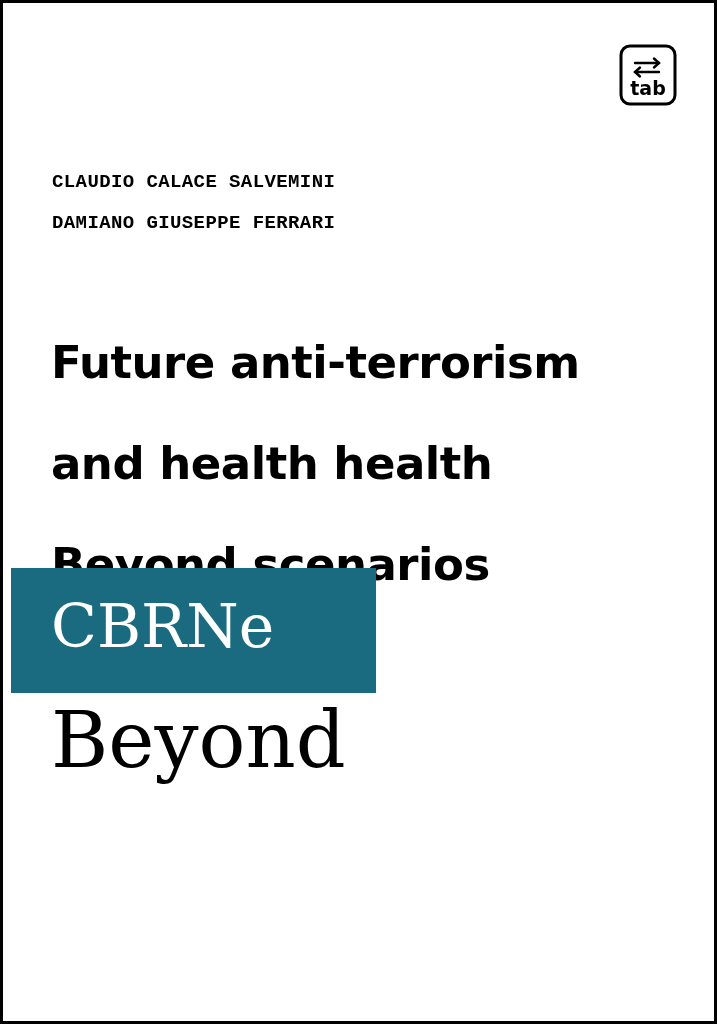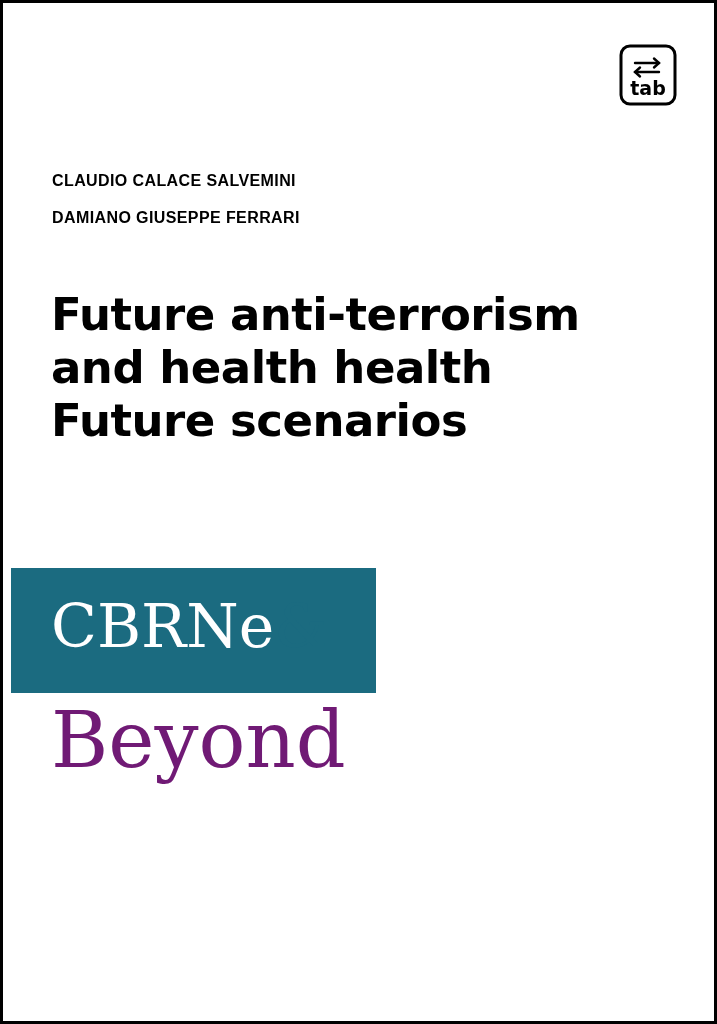--- a/index.html
+++ b/index.html
@@ -37,23 +37,23 @@
   }
 
   
   .authors {
     position: absolute;
     left: 49px;
     top: 168px;
     width: 620px;
   }
   .author {
-    font-family: Liberation Sans, sans-serif;
+    font-family: Liberation Mono, monospace;
     font-weight: bold;
-    font-size: 16px;
+    font-size: 19px;
     letter-spacing: 0.4px;
     color: #000000;
     line-height: 1.2;
   }
   .author + .author {
     margin-top: 18px;
   }
 
   
   .title {
@@ -64,20 +64,21 @@
     font-family: "DejaVu Sans", sans-serif;
     font-weight: bold;
     font-size: 45px;
     line-height: 1.18;
     color: #000000;
     letter-spacing: -0.5px;
   }
   .title-line {
     display: block;
     white-space: nowrap;
+    margin-top: 48px;
   }
 
   
   .series {
     position: absolute;
     left: 0px;
     top: 565px;
     width: 717px;
     height: 235px;
   }
@@ -105,21 +106,21 @@
   .series-amp {
     color: #1b6b80;
   }
   .series-line2 {
     position: absolute;
     left: 48px;
     top: 122px;
     font-family: "DejaVu Serif", serif;
     font-size: 78px;
     line-height: 100px;
-    color: #701a75;
+    color: #000000;
     white-space: nowrap;
   }
 </style>
 </head>
 <body>
 
 <div class="cover">
 
   <div class="publisher-logo">
     <svg width="58" height="62" viewBox="0 0 58 62" xmlns="http://www.w3.org/2000/svg">
@@ -135,21 +136,21 @@
   </div>
 
   <div class="authors">
     <div class="author">CLAUDIO CALACE SALVEMINI</div>
     <div class="author">DAMIANO GIUSEPPE FERRARI</div>
   </div>
 
   <div class="title">
     <span class="title-line">Future anti-terrorism</span>
     <span class="title-line">and health health</span>
-    <span class="title-line">Future scenarios</span>
+    <span class="title-line">Beyond scenarios</span>
   </div>
 
   <div class="series">
     <div class="series-band"></div>
     <div class="series-line1">
       <span class="series-cbrne">CBRNe</span><span class="series-amp">&amp;</span>
     </div>
     <div class="series-line2">Beyond</div>
   </div>
 

